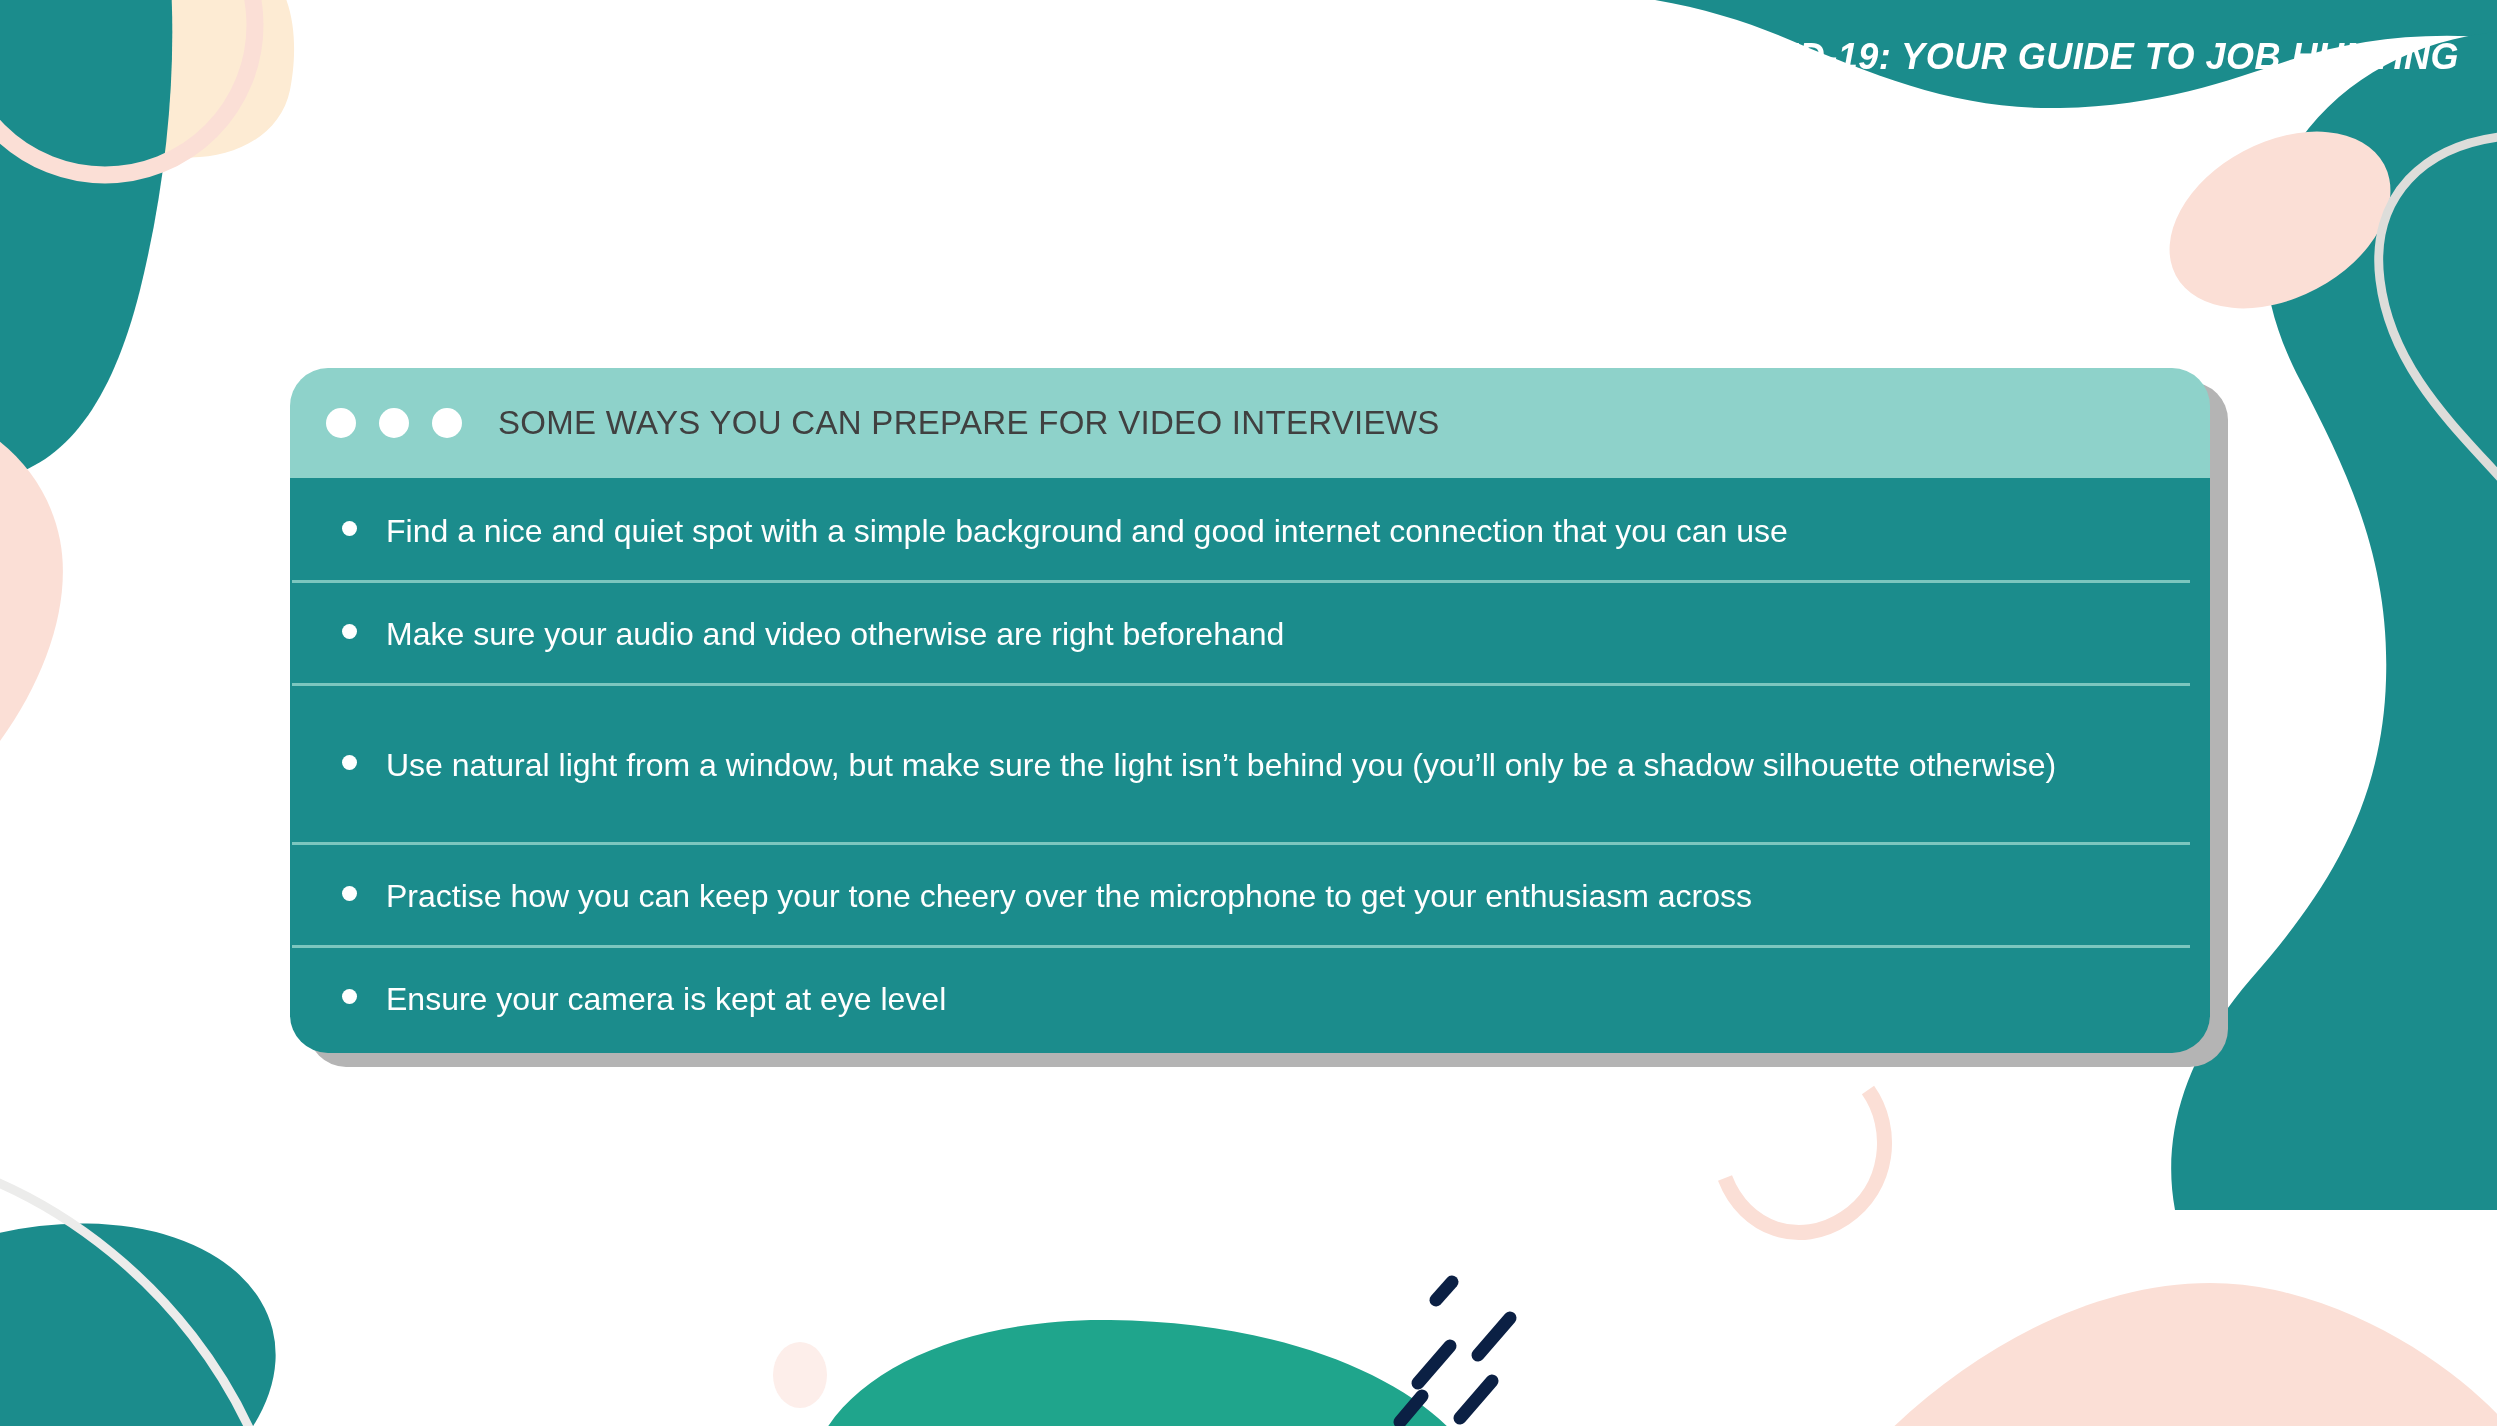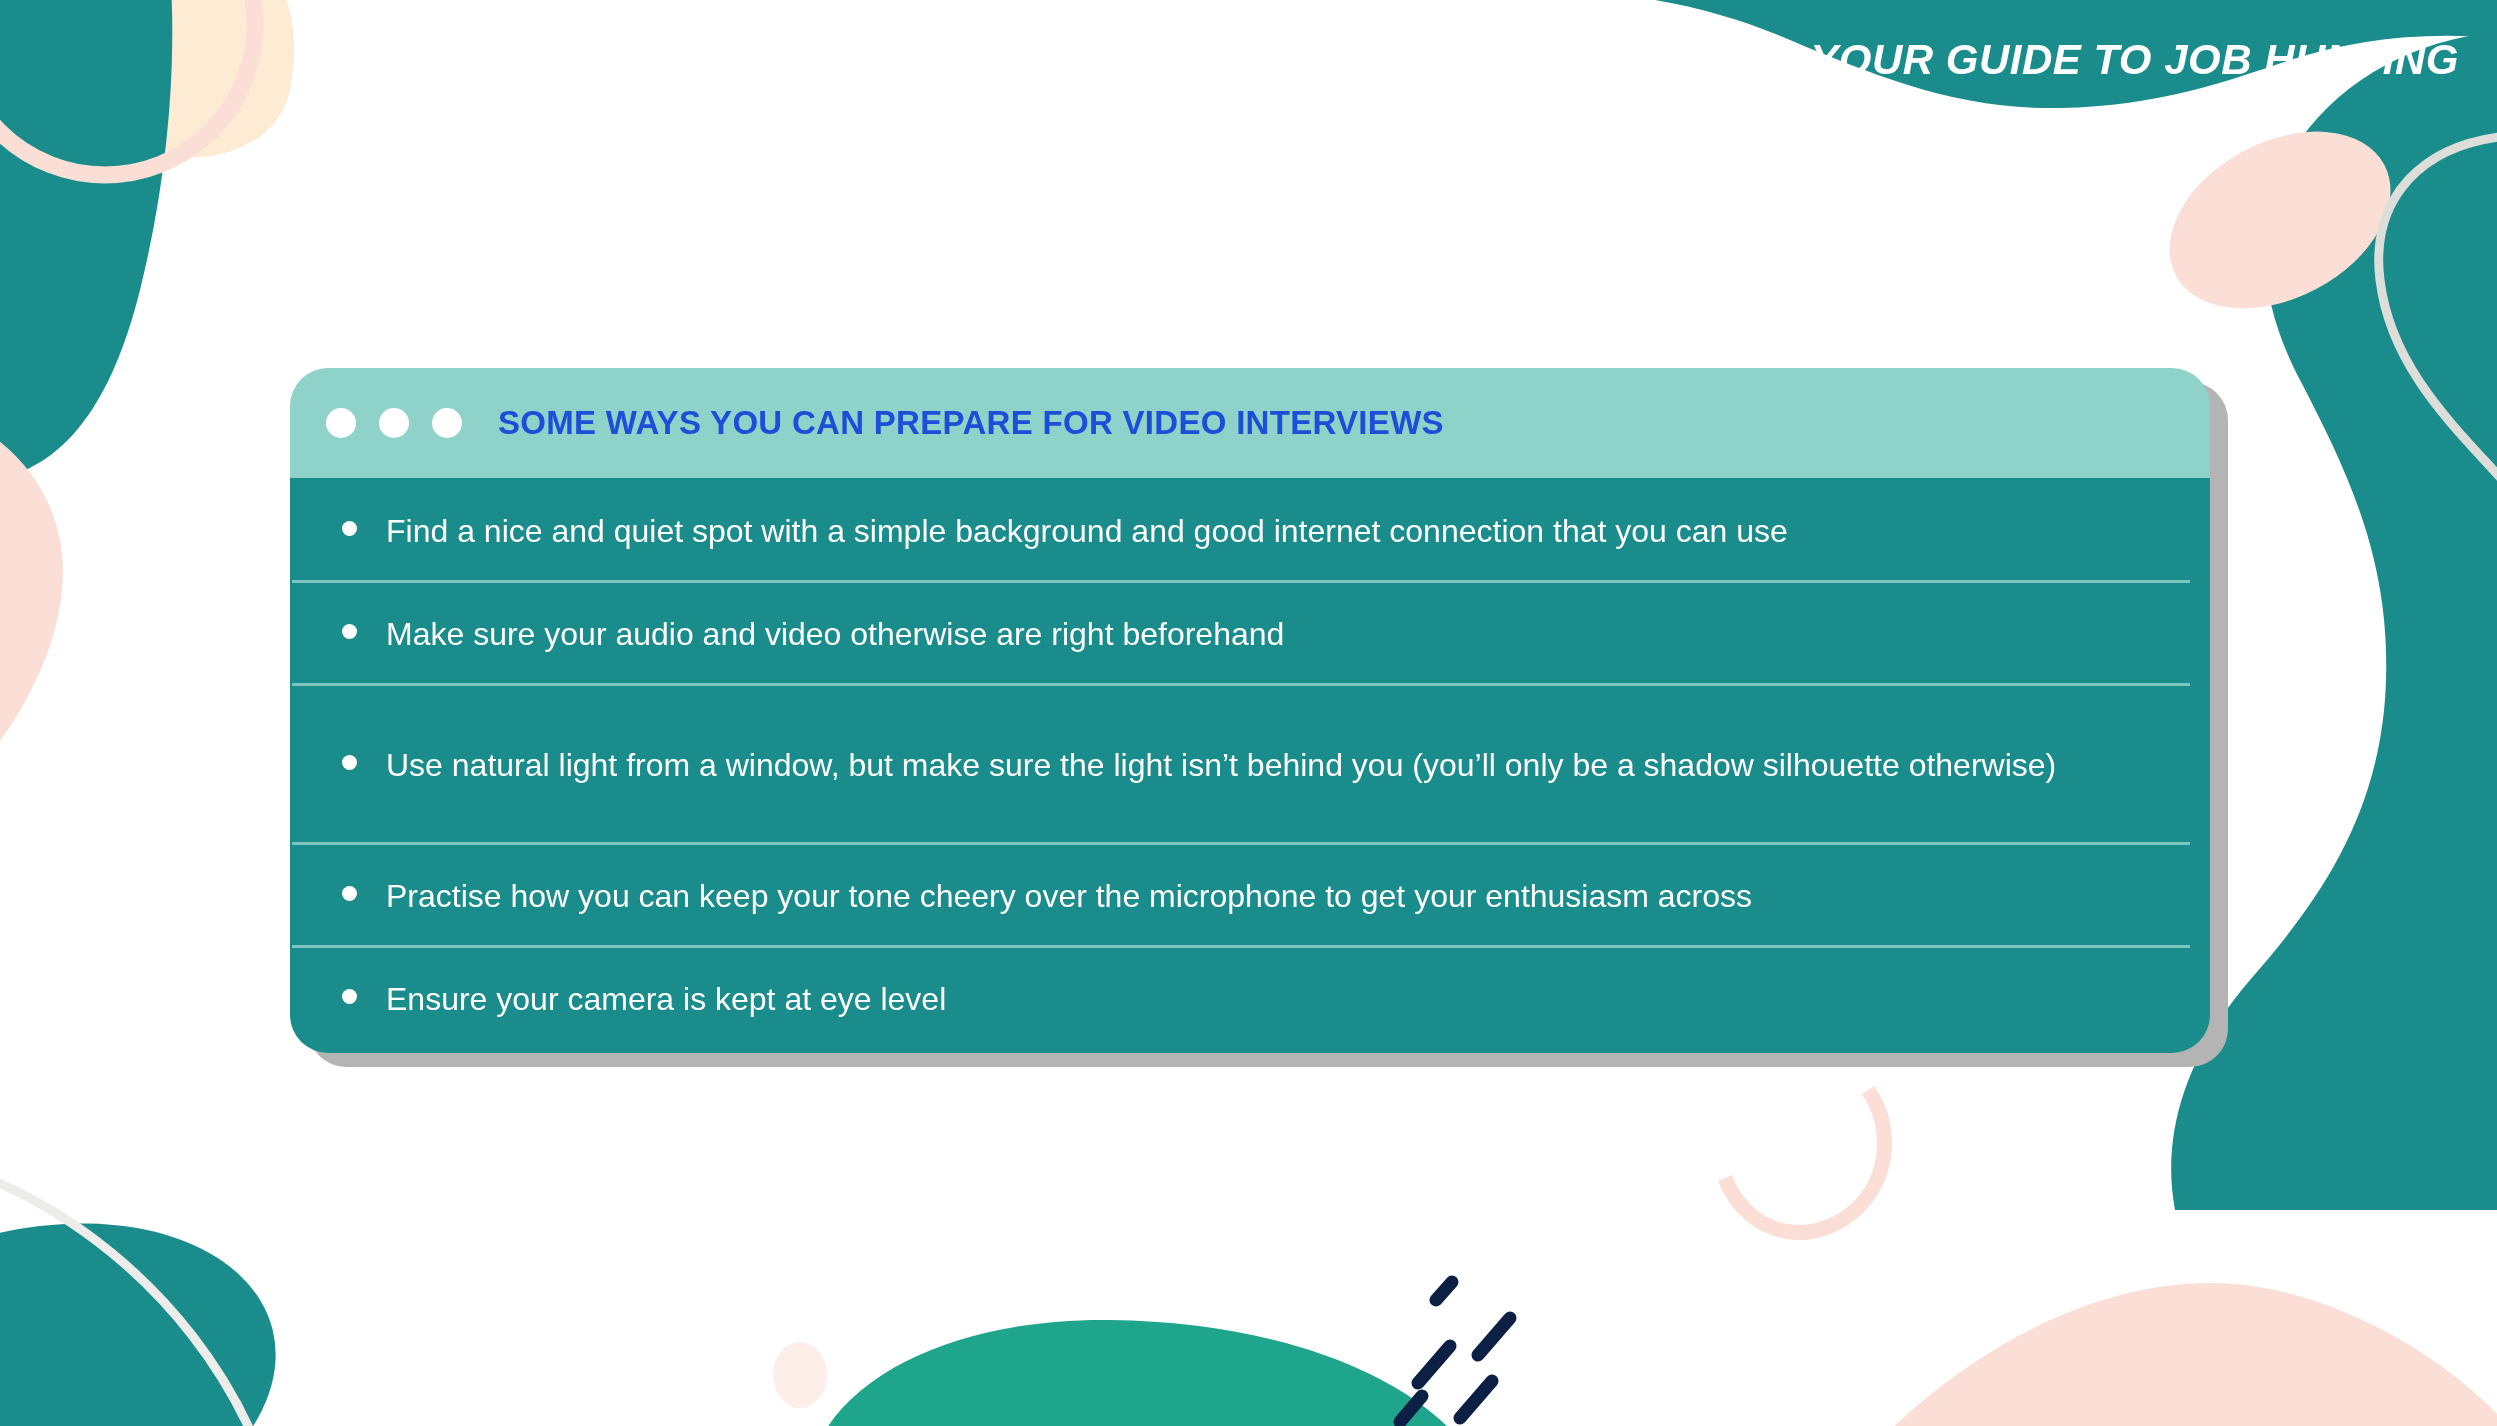--- a/index.html
+++ b/index.html
@@ -26,21 +26,21 @@
     height: 1426px;
     pointer-events: none;
   }
 
   
   .banner-title {
     position: absolute;
     top: 36px;
     right: 38px;
     color: #ffffff;
-    font-size: 42px;
+    font-size: 36px;
     font-weight: bold;
     font-style: italic;
     letter-spacing: 0.5px;
     font-family: "Liberation Sans", sans-serif;
     white-space: nowrap;
     z-index: 6;
   }
 
   
   #card-shadow {
@@ -80,23 +80,23 @@
     gap: 23px;
     margin-right: 36px;
   }
   .dot {
     width: 30px;
     height: 30px;
     border-radius: 50%;
     background: #ffffff;
   }
   #card-title {
-    color: #1d4ed8;
+    color: #404040;
     font-size: 33px;
-    font-weight: bold;
+    font-weight: normal;
     letter-spacing: 0.3px;
     white-space: nowrap;
   }
 
   #card-body {
     background: #1b8c8c;
     flex: 1 1 auto;
     display: flex;
     flex-direction: column;
     padding: 2px;

